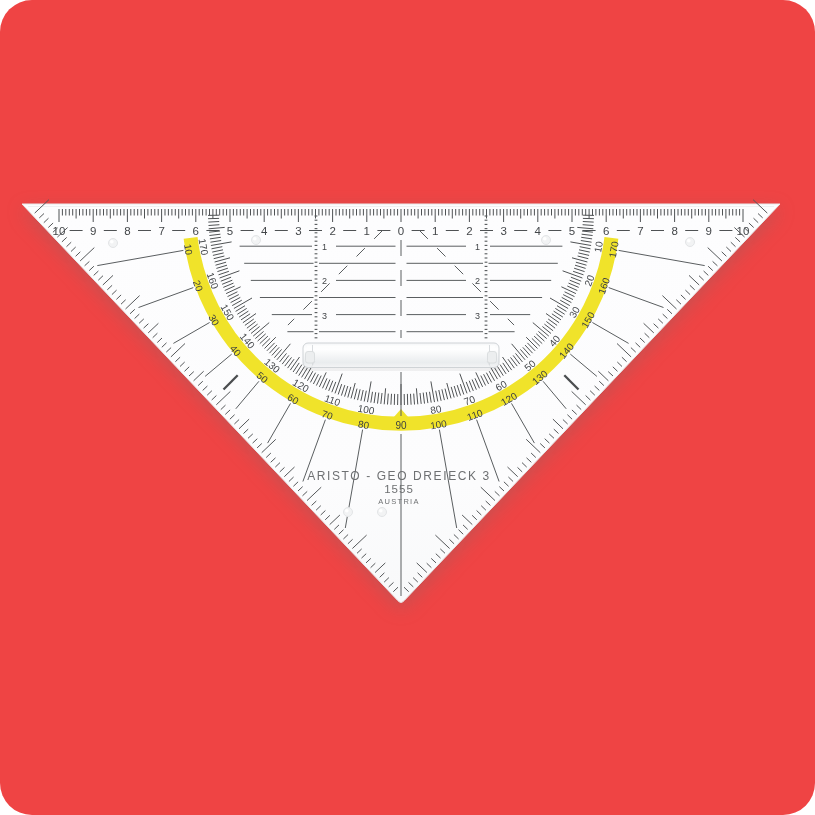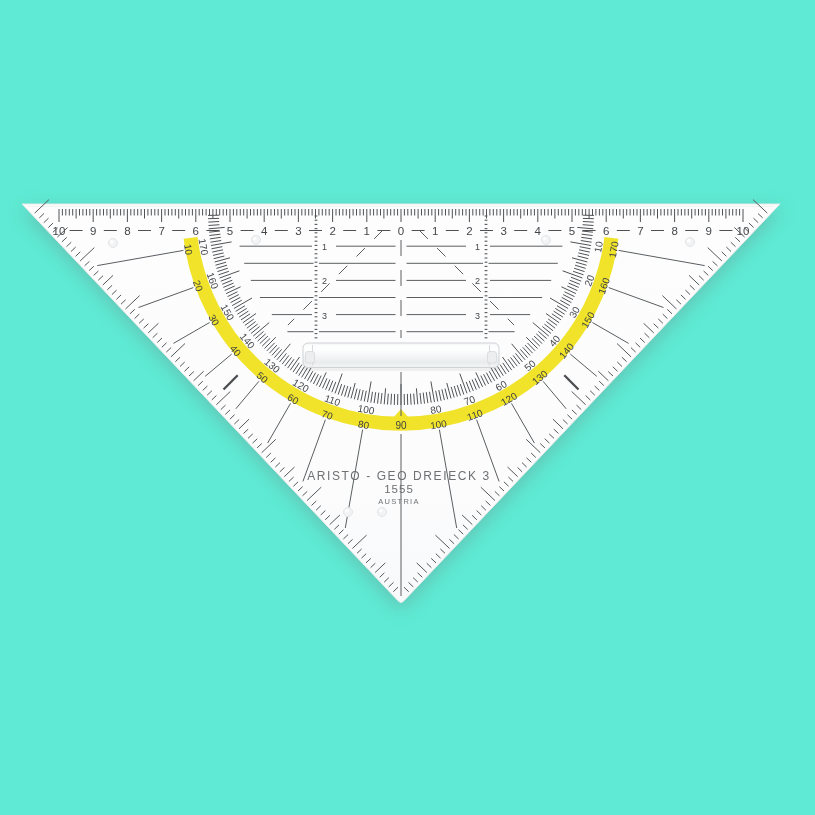--- a/index.html
+++ b/index.html
@@ -1,17 +1,17 @@
 <!DOCTYPE html>
 <html><head>
 <meta charset="utf-8">
 <style>
   html,body{margin:0;padding:0;background:#ffffff;}
-  .stage{width:815px;height:815px;position:relative;background:#5eead4;overflow:hidden;
-         font-family:"Liberation Sans", sans-serif;}
+  .stage{width:815px;height:815px;position:relative;background:#ef4444;overflow:hidden;
+         font-family:"Liberation Sans", sans-serif;border-radius:32px;}
   svg text{font-family:"Liberation Sans", sans-serif;}
   .shadowed{filter:drop-shadow(0px 6px 9px rgba(110,110,110,0.30));}
 </style>
 </head>
 <body>
 
 <div class="stage">
 <svg width="815" height="815" viewBox="0 0 815 815">
   <defs>
     <linearGradient id="bodyg" x1="0" y1="0" x2="0" y2="1">

